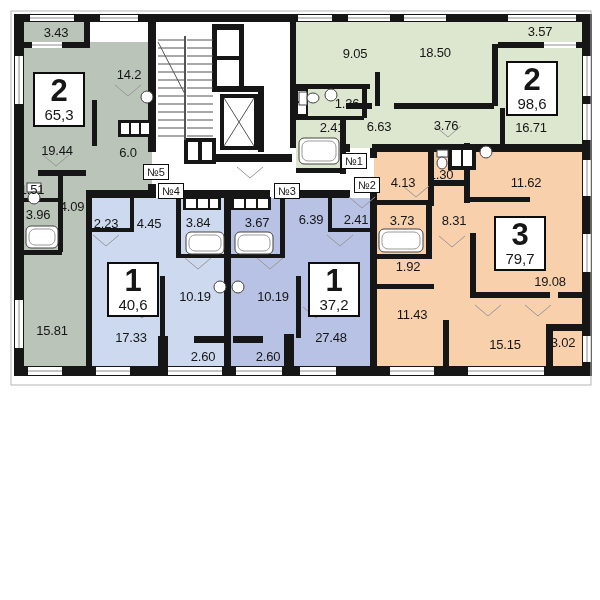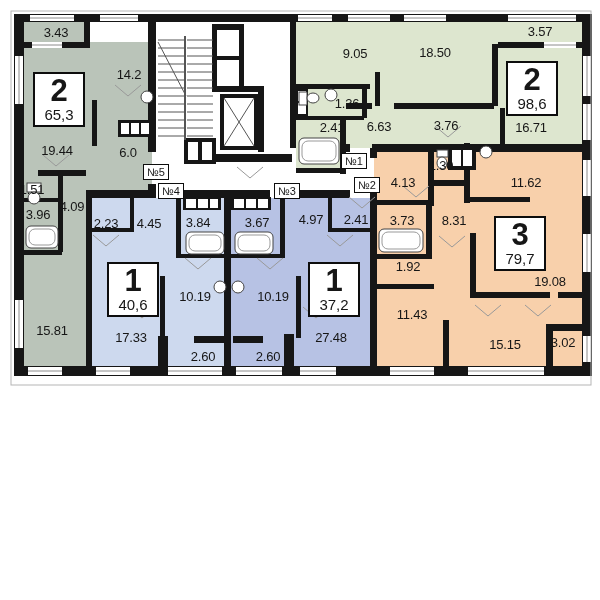--- a/index.html
+++ b/index.html
@@ -231,29 +231,29 @@
   <span class="rl" style="left:446px;top:125px">3.76</span>
   <span class="rl" style="left:531px;top:127px">16.71</span>
 
   <span class="rl" style="left:106px;top:223px">2.23</span>
   <span class="rl" style="left:149px;top:223px">4.45</span>
   <span class="rl" style="left:198px;top:222px">3.84</span>
   <span class="rl" style="left:195px;top:296px">10.19</span>
   <span class="rl" style="left:131px;top:337px">17.33</span>
   <span class="rl" style="left:203px;top:356px">2.60</span>
 
-  <span class="rl" style="left:311px;top:219px">4.97</span>
+  <span class="rl" style="left:311px;top:219px">6.39</span>
   <span class="rl" style="left:356px;top:219px">2.41</span>
   <span class="rl" style="left:257px;top:222px">3.67</span>
   <span class="rl" style="left:273px;top:296px">10.19</span>
   <span class="rl" style="left:331px;top:337px">27.48</span>
   <span class="rl" style="left:268px;top:356px">2.60</span>
 
   <span class="rl" style="left:403px;top:182px">4.13</span>
-  <span class="rl" style="left:441px;top:165px">1.30</span>
+  <span class="rl" style="left:441px;top:174px">1.30</span>
   <span class="rl" style="left:526px;top:182px">11.62</span>
   <span class="rl" style="left:402px;top:220px">3.73</span>
   <span class="rl" style="left:454px;top:220px">8.31</span>
   <span class="rl" style="left:408px;top:266px">1.92</span>
   <span class="rl" style="left:412px;top:314px">11.43</span>
   <span class="rl" style="left:550px;top:281px">19.08</span>
   <span class="rl" style="left:505px;top:344px">15.15</span>
   <span class="rl" style="left:563px;top:342px">3.02</span>
 
   <div class="badge" style="left:33px;top:72px">

